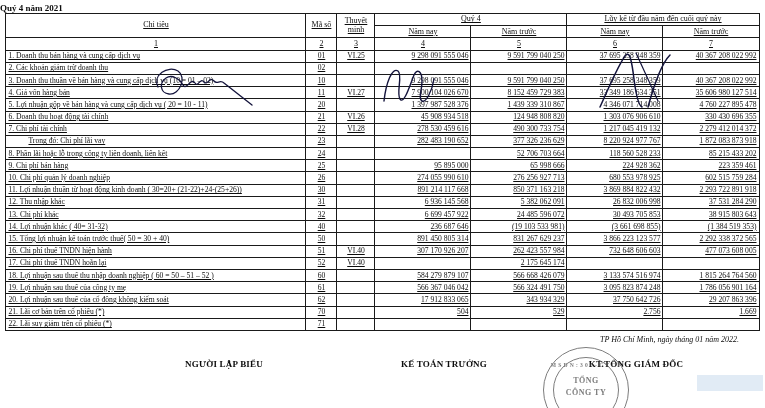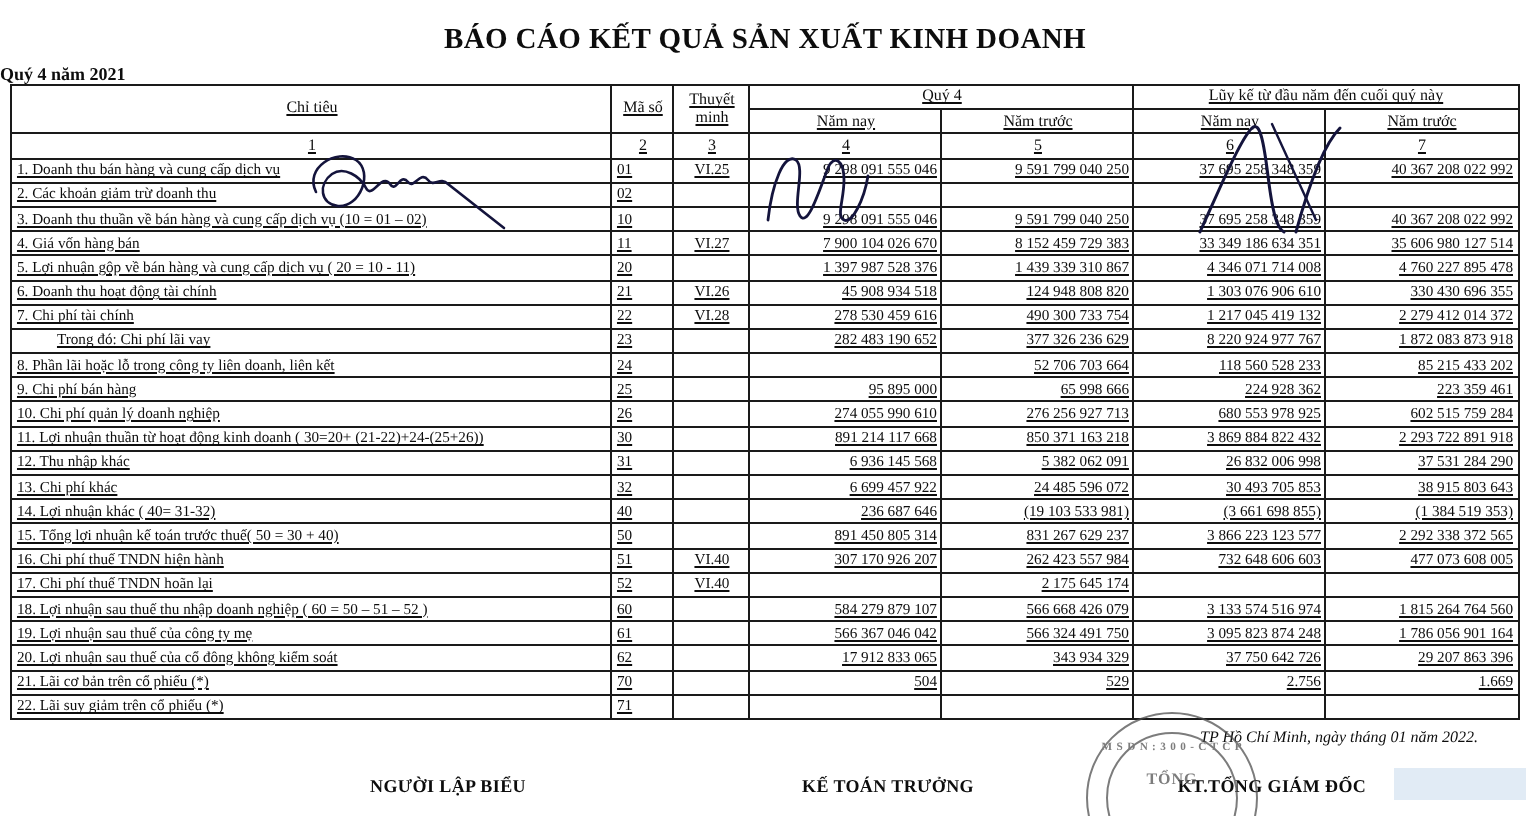--- a/index.html
+++ b/index.html
@@ -64,21 +64,21 @@
   th.hd {
     text-align: center;
     font-size: 8px;
     font-weight: normal;
     height: 12px;
   }
   th.hd.tall { height: 13px; }
   .colnum { text-align: center; font-weight: bold; font-size: 8px; height: 11px;}
   .label { text-align: left; padding-left: 4px; white-space: nowrap; }
   .label.indent { padding-left: 22px; }
-  .code { text-align: left; }
+  .code { text-align: center; }
   .note { text-align: center; }
   .num  { text-align: right; padding-right: 4px; white-space: nowrap; }
   .b { font-weight: bold; }
 
   
   col.c-label { width: 300px; }
   col.c-code  { width: 31px; }
   col.c-note  { width: 38px; }
   col.c-v1    { width: 96px; }
   col.c-v2    { width: 96px; }
@@ -143,21 +143,21 @@
   .seal-text {
     position: absolute;
     left: 0; right: 0;
     text-align: center;
     font-size: 8px;
     font-weight: bold;
     color: #4a4a4a;
     letter-spacing: .5px;
   }
   .seal-t1 { top: 28px; }
-  .seal-t2 { top: 52px; font-style: italic; }
+  .seal-t2 { top: 40px; }
   .seal-arc {
     position: absolute;
     left: 0; right: 0;
     text-align: center;
     font-size: 5.6px;
     color: #4a4a4a;
     letter-spacing: .4px;
     font-weight: bold;
   }
   .seal-arc-top { top: 14px; }
@@ -169,21 +169,20 @@
     height: 16px;
     background: #dce7f3;
     opacity: .85;
   }
 </style>
 </head>
 <body>
 
 <div class="page">
 
-  <div class="doc-title">BÁO CÁO KẾT QUẢ SẢN XUẤT KINH DOANH</div>
   <div class="doc-subtitle">Quý 4 năm 2021</div>
 
   <table class="fin">
     <colgroup>
       <col class="c-label">
         <col class="c-code">
         <col class="c-note">
       <col class="c-v1">
         <col class="c-v2">
         <col class="c-v3">

